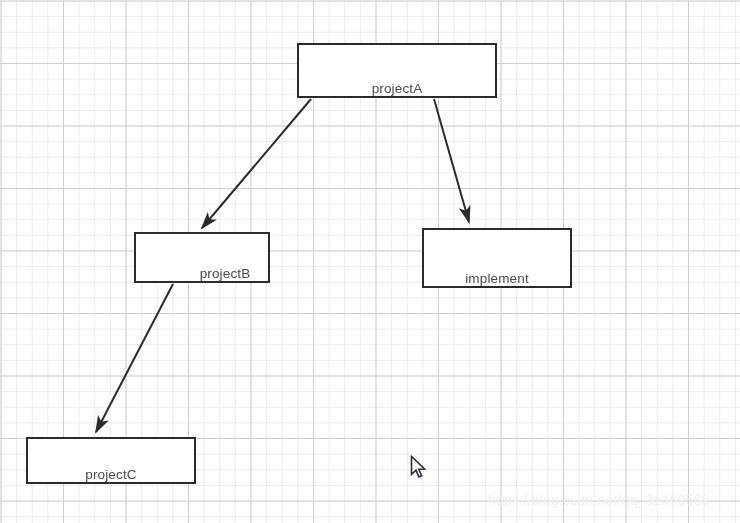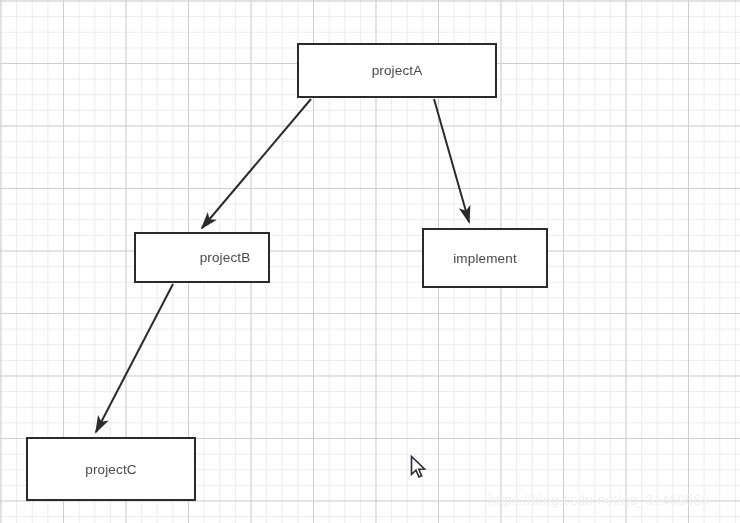--- a/index.html
+++ b/index.html
@@ -33,34 +33,34 @@
     width: 740px;
     height: 523px;
     pointer-events: none;
   }
   .node {
     position: absolute;
     box-sizing: border-box;
     background: #ffffff;
     border: 2.5px solid #2b2b2b;
     display: flex;
-    align-items: center;
+    align-items: flex-end;
     justify-content: center;
   }
   .node-label {
     font-family: "Liberation Sans", sans-serif;
     font-size: 13.5px;
     color: #4a4a4a;
     letter-spacing: 0.15px;
     white-space: nowrap;
   }
   #node-projectA   { left: 297px; top: 43px;  width: 200px; height: 55px; }
   #node-projectB   { left: 134px; top: 232px; width: 136px; height: 51px; padding-left: 46px; }
-  #node-implement  { left: 422px; top: 228px; width: 126px; height: 60px; }
-  #node-projectC   { left: 26px;  top: 437px; width: 170px; height: 64px; }
+  #node-implement  { left: 422px; top: 228px; width: 150px; height: 60px; }
+  #node-projectC   { left: 26px;  top: 437px; width: 170px; height: 47px; }
 
   #watermark {
     position: absolute;
     left: 488px;
     top: 492px;
     font-family: "Liberation Sans", sans-serif;
     font-size: 14px;
     color: #f0f0f0;
     letter-spacing: 0.2px;
     white-space: nowrap;

